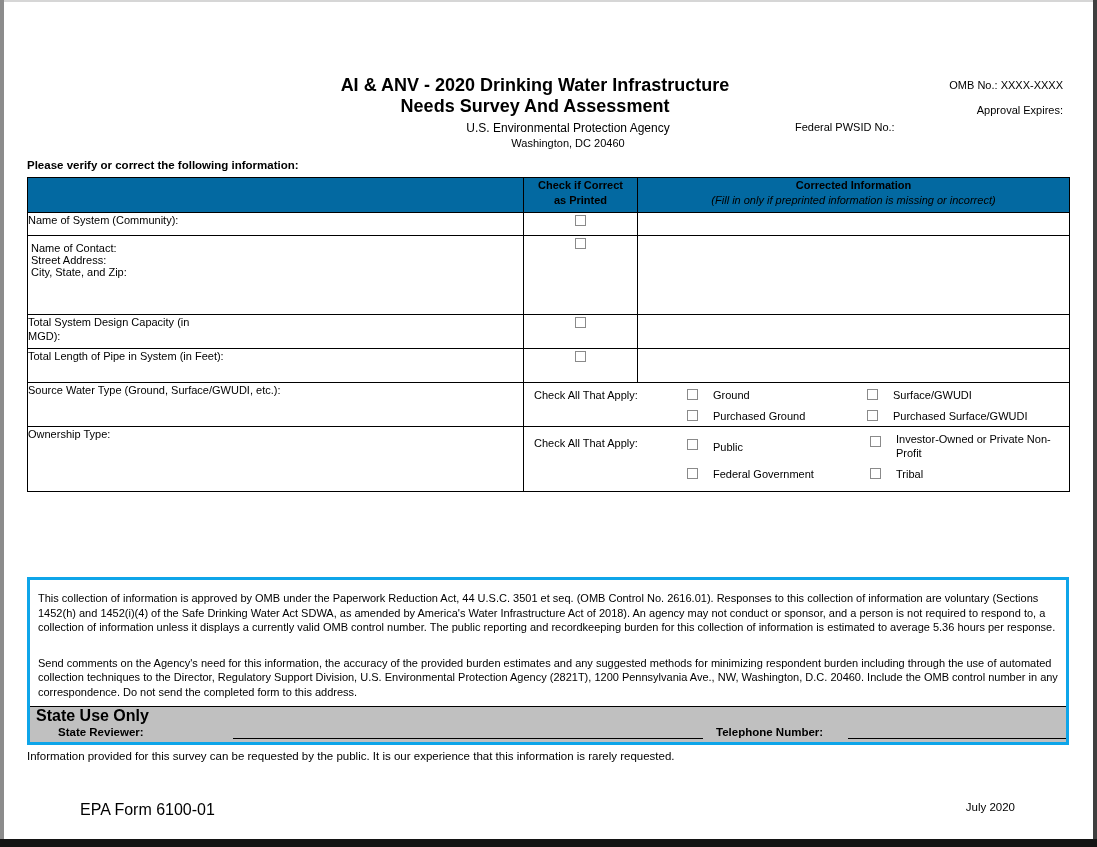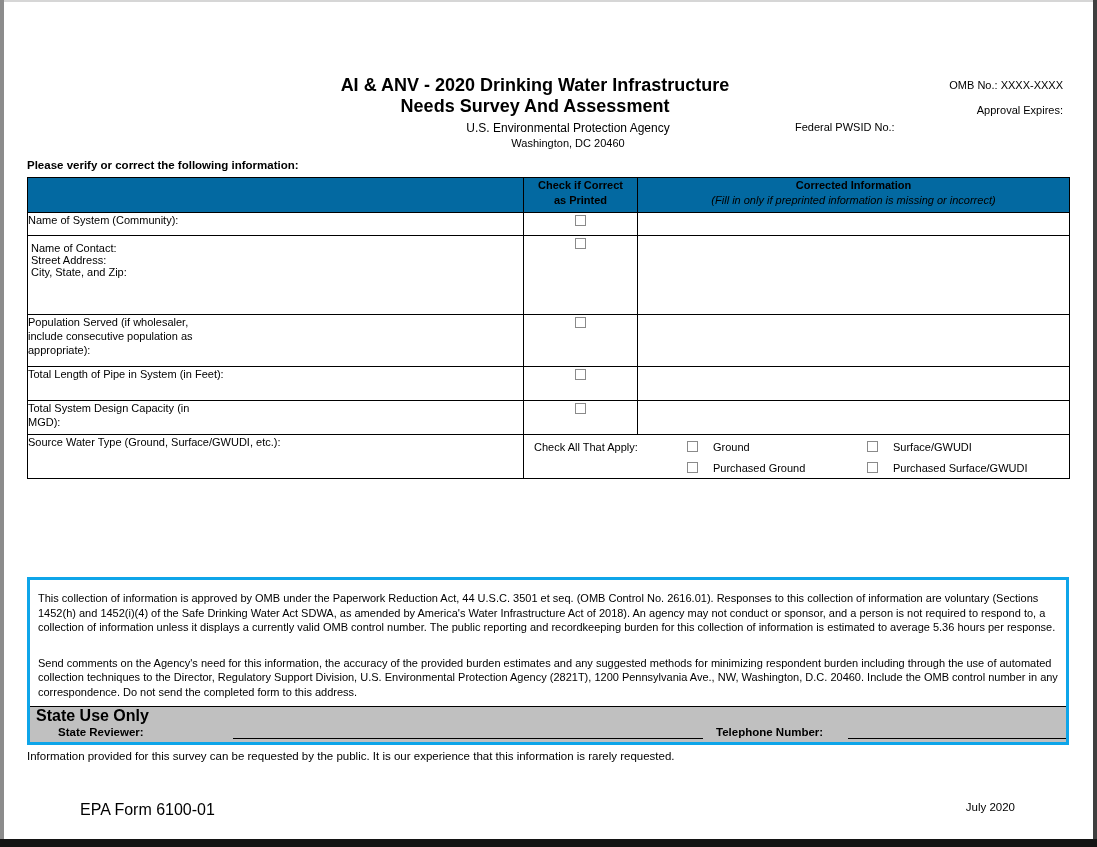--- a/index.html
+++ b/index.html
@@ -124,60 +124,67 @@
         <div class="contact-cell">
           <div>Name of Contact:</div>
           <div>Street Address:</div>
           <div>City, State, and Zip:</div>
         </div>
       </td>
       <td class="cb-cell cb-mid"><span class="checkbox"></span></td>
       <td></td>
     </tr>
 
-    <tr style="height:52px;">
+
+
+    <tr style="height:34px;">
       <td class="label-cell">
-            <div class="label-narrow">Population Served (if wholesaler, include consecutive population as appropriate):</div>
+            <div class="label-narrow">Total System Design Capacity (in MGD):</div>
           </td>
       <td class="cb-cell cb-top"><span class="checkbox"></span></td>
       <td></td>
     </tr>
-
 
     <tr style="height:34px;">
       <td class="label-cell">
             <div class="label-narrow">Total Length of Pipe in System (in Feet):</div>
-          </td>
-      <td class="cb-cell cb-top"><span class="checkbox"></span></td>
-      <td></td>
-    </tr>
-
-    <tr style="height:34px;">
-      <td class="label-cell">
-            <div class="label-narrow">Total System Design Capacity (in MGD):</div>
           </td>
       <td class="cb-cell cb-top"><span class="checkbox"></span></td>
       <td></td>
     </tr>
 
     <tr style="height:44px;">
       <td class="label-cell label-mid">Source Water Type (Ground, Surface/GWUDI, etc.):</td>
       <td class="checkall-cell" colspan="2">
         <span class="ca-label" style="left:10px; top:6px;">Check All That Apply:</span>
         <span class="checkbox ca-cb" style="left:163px; top:6px;"></span>
         <span class="opt-label" style="left:189px; top:6px;">Ground</span>
         <span class="checkbox ca-cb" style="left:343px; top:6px;"></span>
         <span class="opt-label" style="left:369px; top:6px;">Surface/GWUDI</span>
         <span class="checkbox ca-cb" style="left:163px; top:27px;"></span>
         <span class="opt-label" style="left:189px; top:27px;">Purchased Ground</span>
         <span class="checkbox ca-cb" style="left:343px; top:27px;"></span>
         <span class="opt-label" style="left:369px; top:27px;">Purchased Surface/GWUDI</span>
       </td>
     </tr>
 
+    <tr style="height:65px;">
+      <td class="label-cell label-mid">Ownership Type:</td>
+      <td class="checkall-cell" colspan="2">
+        <span class="ca-label" style="left:10px; top:10px;">Check All That Apply:</span>
+        <span class="checkbox ca-cb" style="left:163px; top:12px;"></span>
+        <span class="opt-label" style="left:189px; top:14px;">Public</span>
+        <span class="checkbox ca-cb" style="left:346px; top:9px;"></span>
+        <span class="opt-label-wrap" style="left:372px; top:5px;">Investor-Owned or Private Non-Profit</span>
+        <span class="checkbox ca-cb" style="left:163px; top:41px;"></span>
+        <span class="opt-label" style="left:189px; top:41px;">Federal Government</span>
+        <span class="checkbox ca-cb" style="left:346px; top:41px;"></span>
+        <span class="opt-label" style="left:372px; top:41px;">Tribal</span>
+      </td>
+    </tr>
   </tbody>
     </table>
 
   <div class="notice-box">
     <div class="notice-para1">This collection of information is approved by OMB under the Paperwork Reduction Act, 44 U.S.C. 3501 et seq. (OMB Control No. 2616.01). Responses to this collection of information are voluntary (Sections 1452(h) and 1452(i)(4) of the Safe Drinking Water Act SDWA, as amended by America's Water Infrastructure Act of 2018). An agency may not conduct or sponsor, and a person is not required to respond to, a collection of information unless it displays a currently valid OMB control number. The public reporting and recordkeeping burden for this collection of information is estimated to average 5.36 hours per response.</div>
     <div class="notice-para2">Send comments on the Agency's need for this information, the accuracy of the provided burden estimates and any suggested methods for minimizing respondent burden including through the use of automated collection techniques to the Director, Regulatory Support Division, U.S. Environmental Protection Agency (2821T), 1200 Pennsylvania Ave., NW, Washington, D.C. 20460. Include the OMB control number in any correspondence. Do not send the completed form to this address.</div>
     <div class="state-use">
       <div class="su-title">State Use Only</div>
       <div class="su-reviewer">State Reviewer:</div>
       <div class="su-line1"></div>

